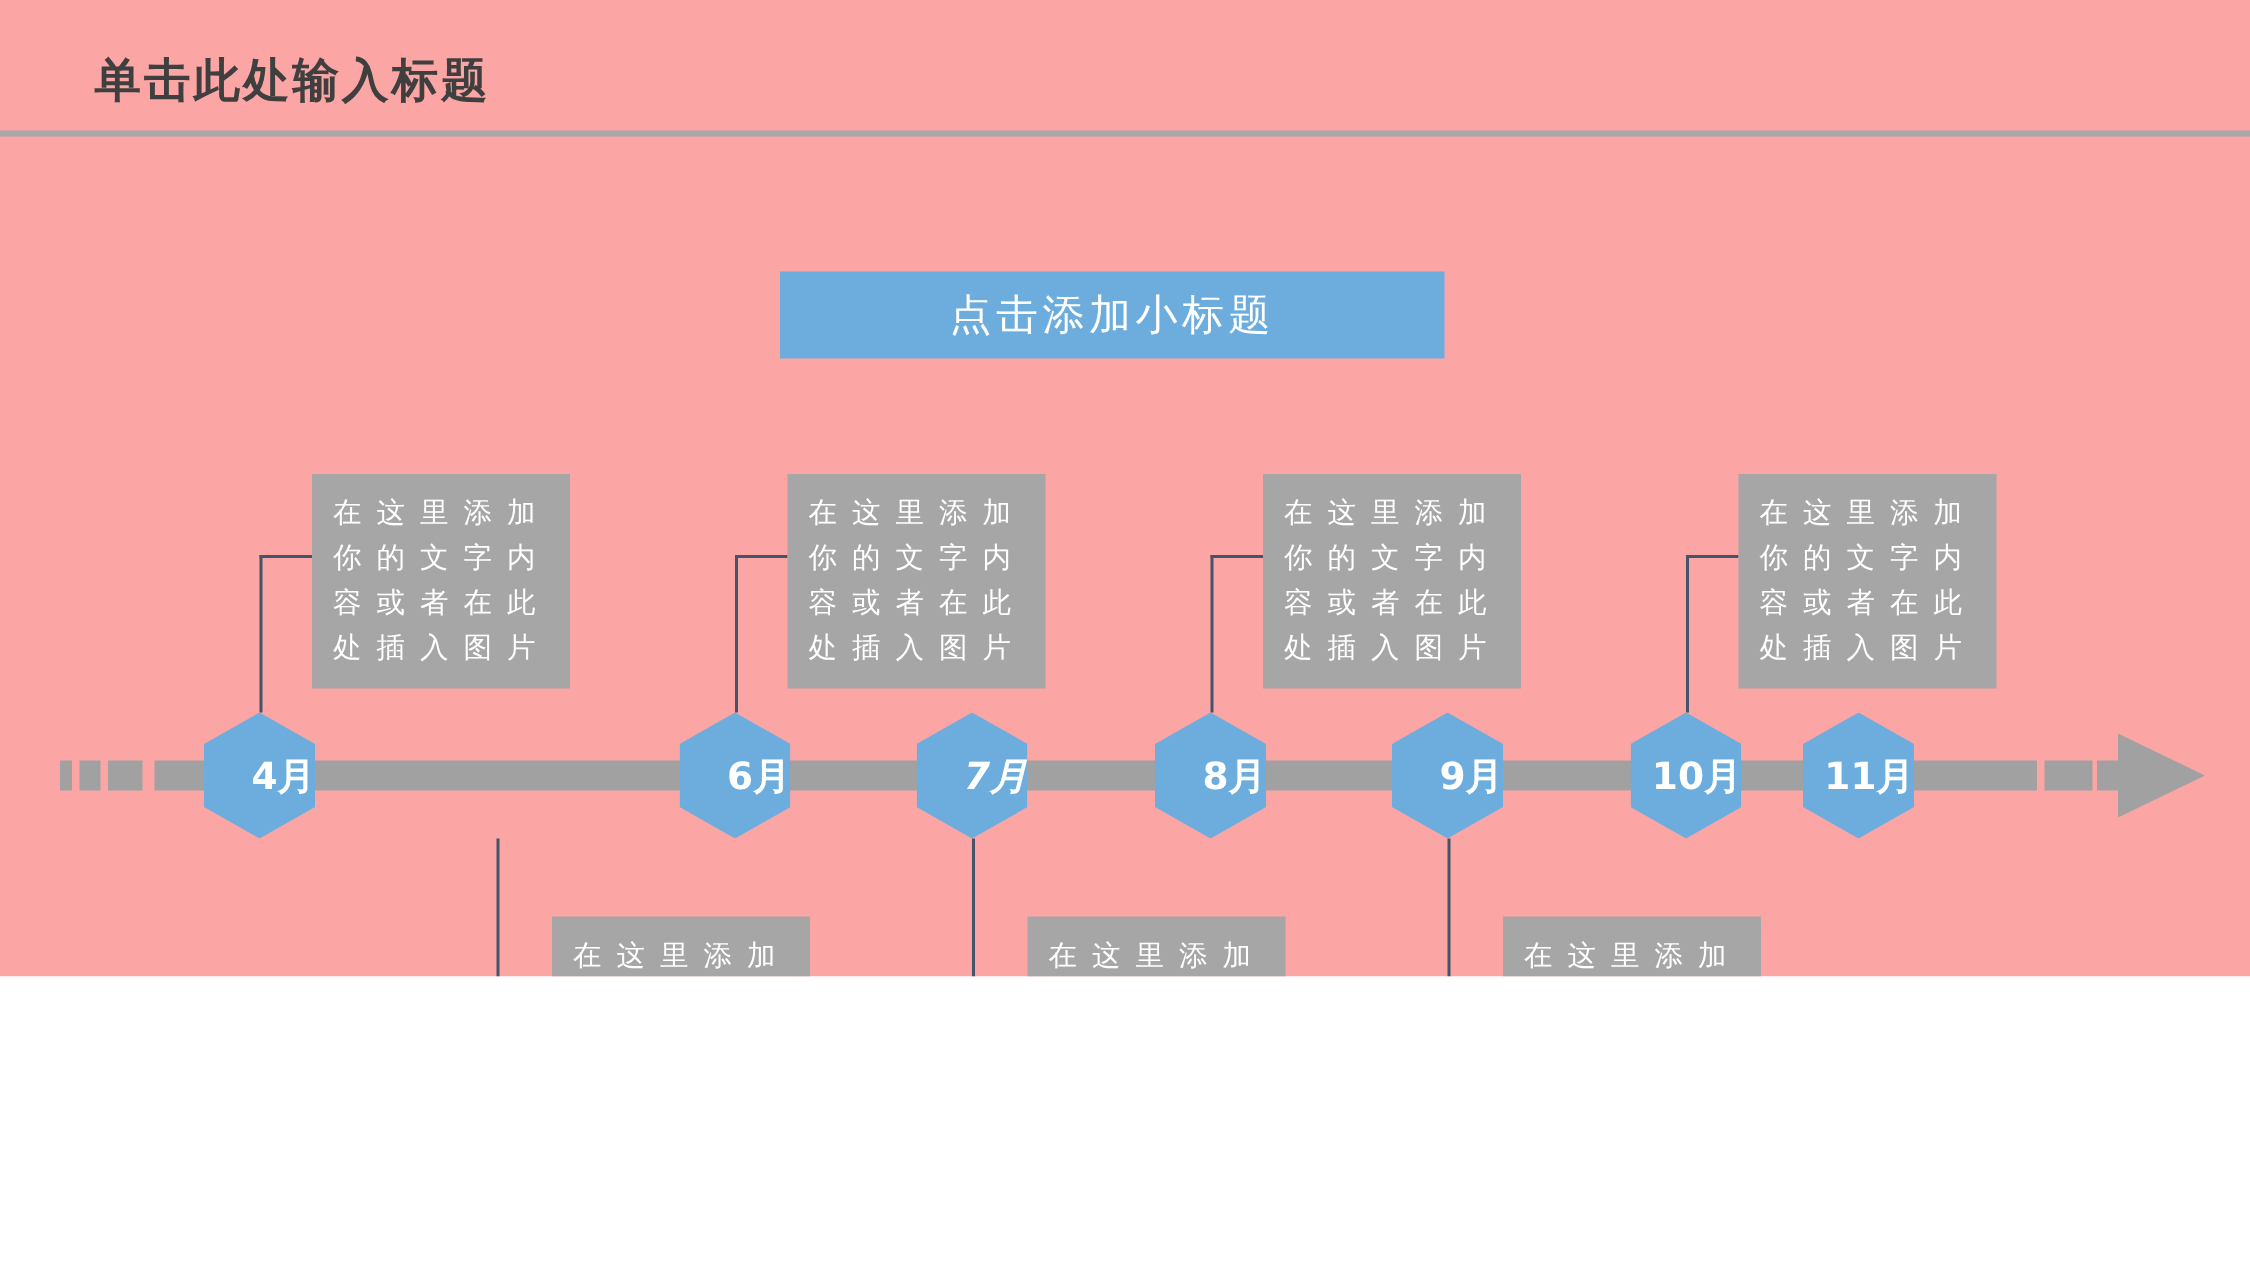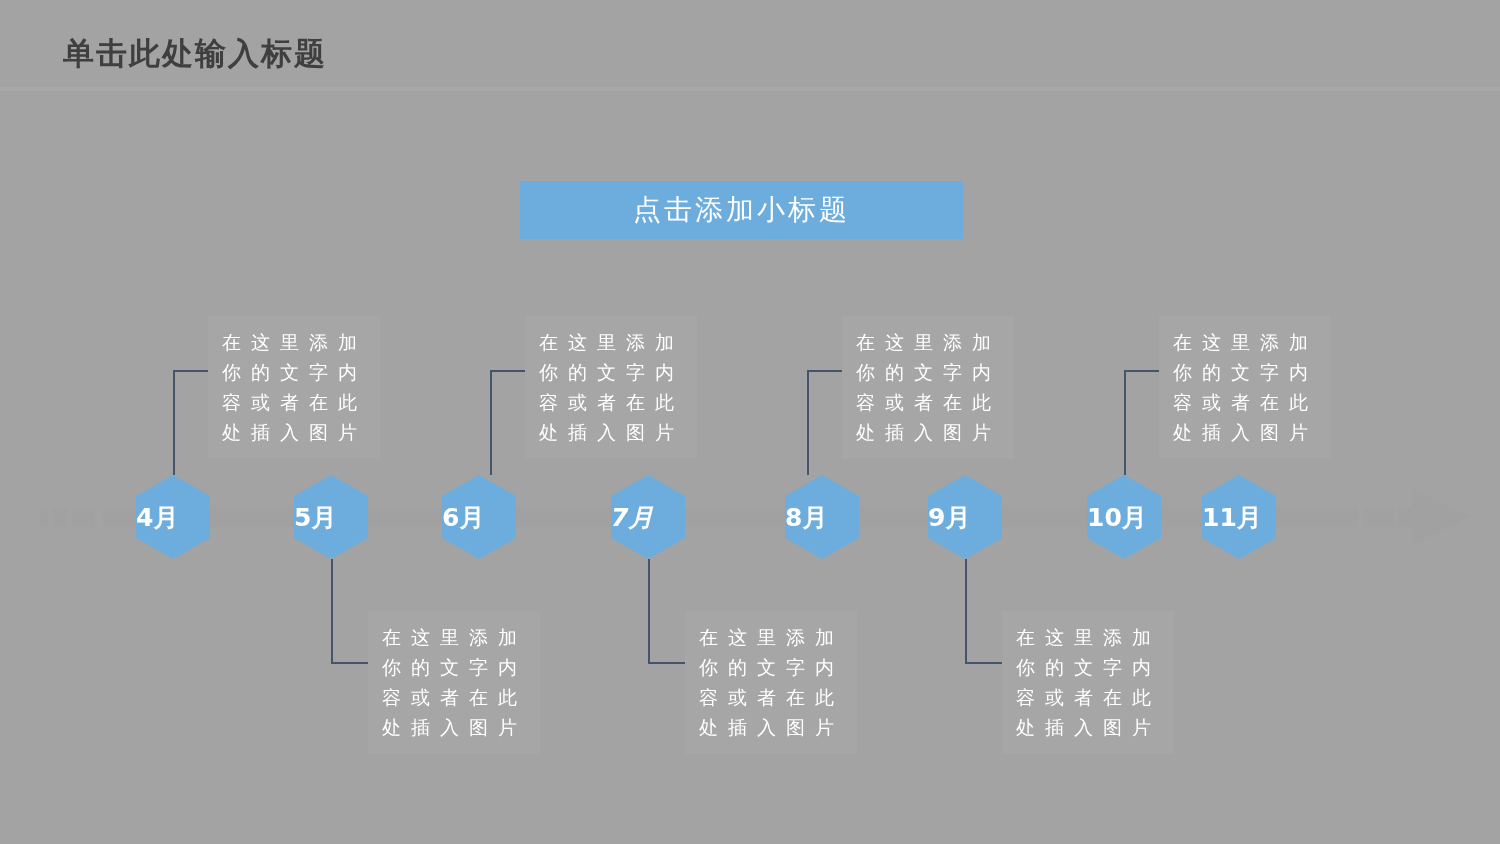--- a/index.html
+++ b/index.html
@@ -6,21 +6,21 @@
     --accent-blue:#6cadde;
     --bar-gray:#a1a1a1;
     --box-gray:#a6a6a6;
     --title-gray:#3f3f3f;
     --connector:#44546a;
     --text-white:#ffffff;
   }
   *{margin:0;padding:0;box-sizing:border-box;}
   html,body{background:#ffffff;}
   body{font-family:"DejaVu Sans","Liberation Sans",sans-serif;}
-  .slide{position:relative;width:1500px;height:844px;background:#a3a3a3;overflow:hidden;}
+  .slide{position:relative;width:1500px;height:651px;background:#fca5a5;overflow:hidden;}
 
   
   .page-title{
     position:absolute;left:63px;top:33px;
     font-size:31px;font-weight:bold;color:var(--title-gray);
     letter-spacing:2px;
   }
   .title-divider{
     position:absolute;left:0;top:87px;width:1500px;height:4px;
     background:#a8a8a8;
@@ -49,26 +49,26 @@
     position:absolute;left:1412px;top:489px;width:58px;height:56px;
     background:var(--bar-gray);
     clip-path:polygon(0 0,100% 50%,0 100%);
   }
 
   
   .hex{
     position:absolute;top:475px;width:74px;height:84px;
     background:var(--accent-blue);
     clip-path:polygon(50% 0,100% 25%,100% 75%,50% 100%,0 75%,0 25%);
-    display:flex;align-items:center;justify-content:flex-start;
+    display:flex;align-items:center;justify-content:flex-end;
     z-index:3;
   }
   .hex span{color:var(--text-white);font-size:25px;font-weight:bold;}
-  .hex-0{left:136px;} .hex-1{left:294px;} .hex-2{left:442px;} .hex-3{left:611px;font-style:italic;}
-  .hex-4{left:770px;margin-left:15px;} .hex-5{left:928px;} .hex-6{left:1087px;} .hex-7{left:1202px;}
+  .hex-0{left:136px;} .hex-1{left:294px;} .hex-2{left:453px;} .hex-3{left:611px;font-style:italic;}
+  .hex-4{left:770px;} .hex-5{left:928px;} .hex-6{left:1087px;} .hex-7{left:1202px;}
 
   
   .conn{position:absolute;z-index:1;}
   .conn-above{border-left:2px solid var(--connector);border-top:2px solid var(--connector);
     top:370px;height:105px;width:35px;}
   .conn-below{border-left:2px solid var(--connector);border-bottom:2px solid var(--connector);
     top:559px;height:105px;width:37px;}
   .conn-m0{left:173px;} .conn-m2{left:490px;} .conn-m4{left:807px;} .conn-m6{left:1124px;}
   .conn-m1{left:331px;} .conn-m3{left:648px;} .conn-m5{left:965px;}
 
@@ -118,23 +118,20 @@
   <div class="note-box note-below note-m1">在这里添加你的文字内容或者在此处插入图片</div>
   <div class="note-box note-above note-m2">在这里添加你的文字内容或者在此处插入图片</div>
   <div class="note-box note-below note-m3">在这里添加你的文字内容或者在此处插入图片</div>
   <div class="note-box note-above note-m4">在这里添加你的文字内容或者在此处插入图片</div>
   <div class="note-box note-below note-m5">在这里添加你的文字内容或者在此处插入图片</div>
   <div class="note-box note-above note-m6">在这里添加你的文字内容或者在此处插入图片</div>
 
   <div class="hex hex-0">
     <span>4月</span>
   </div>
-  <div class="hex hex-1">
-    <span>5月</span>
-  </div>
   <div class="hex hex-2">
     <span>6月</span>
   </div>
   <div class="hex hex-3">
     <span>7月</span>
   </div>
   <div class="hex hex-4">
     <span>8月</span>
   </div>
   <div class="hex hex-5">

